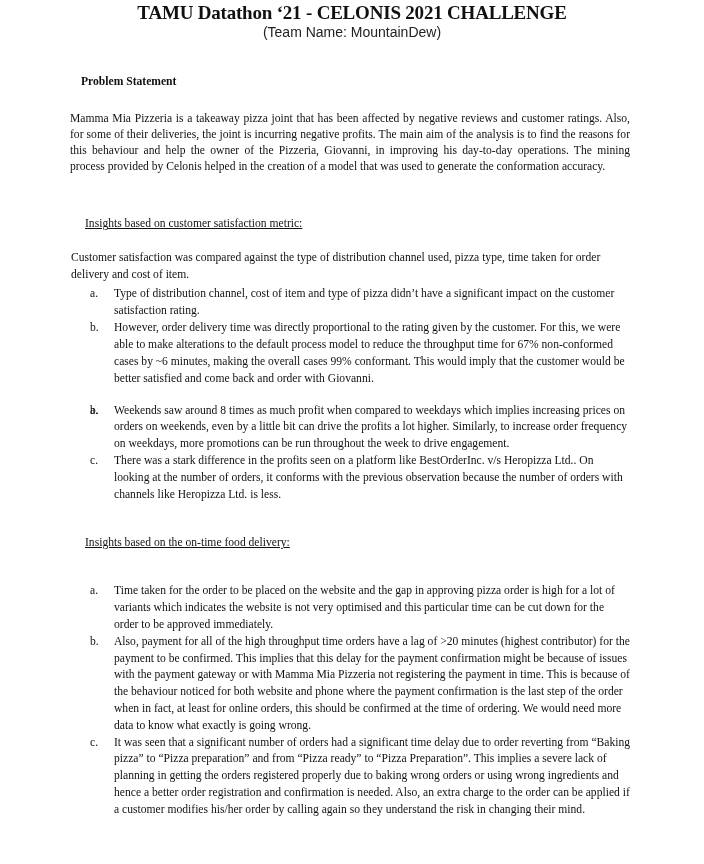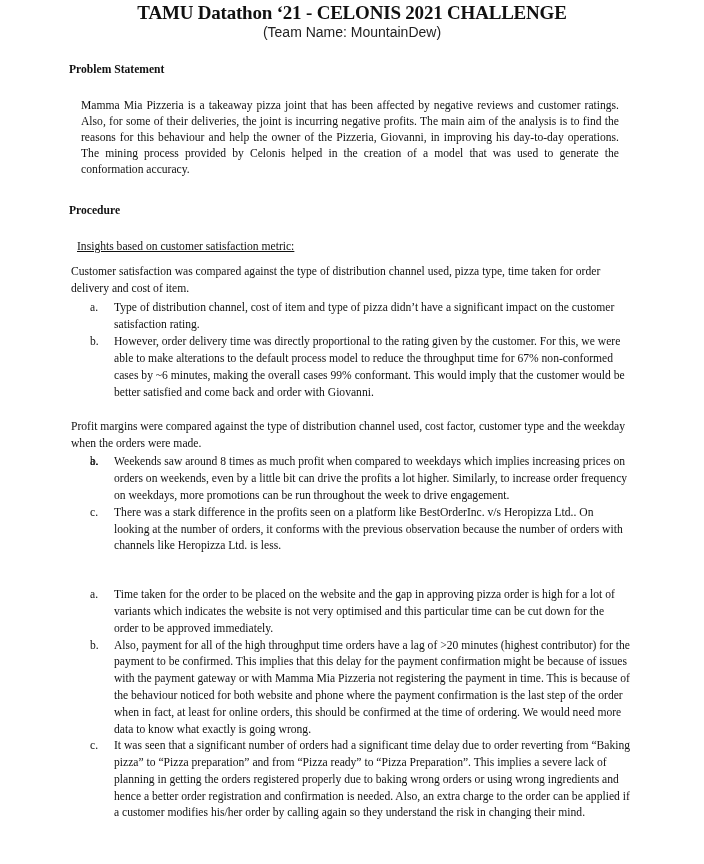--- a/index.html
+++ b/index.html
@@ -12,72 +12,71 @@
       position: absolute; left: 0; top: 2px; width: 704px; text-align: center;
       font-family: Liberation Serif, serif;
       font-weight: bold; font-size: 19px; letter-spacing: -0.2px; color: #111;
     }
     .subtitle {
       position: absolute; left: 0; top: 24px; width: 704px; text-align: center;
       font-family: "Liberation Sans", "DejaVu Sans", sans-serif;
       font-size: 14px; color: #222;
     }
     .content { position: absolute; left: 69px; top: 62px; width: 562px; font-size: 11.6px; line-height: 16.1px; }
-    .h-bold { font-weight: bold; margin: 0; }
-    .p-just { text-align: justify; margin: 12px; }
-    .under { text-decoration: underline; margin: 8px; }
+    .h-bold { font-weight: bold; margin: 12px; }
+    .p-just { text-align: justify; margin: 1px; }
+    .under { text-decoration: underline; margin: 16px; }
     .para { margin: 2px; }
     ol { margin: 0; padding: 0; list-style: none; }
     li { position: relative; padding-left: 45px; margin: 0; }
     li .marker { position: absolute; left: 21px; top: 0; }
   </style>
 </head>
 <body>
 
 <div class="title">TAMU Datathon ‘21 - CELONIS 2021 CHALLENGE</div>
 <div class="subtitle">(Team Name: MountainDew)</div>
 
 <div class="content">
   <p class="h-bold">Problem Statement</p>
   <div style="height:8px"></div>
   <p class="p-just">Mamma Mia Pizzeria is a takeaway pizza joint that has been affected by negative reviews and customer ratings. Also, for some of their deliveries, the joint is incurring negative profits. The main aim of the analysis is to find the reasons for this behaviour and help the owner of the Pizzeria, Giovanni, in improving his day-to-day operations. The mining process provided by Celonis helped in the creation of a model that was used to generate the conformation accuracy.</p>
   <div style="height:12px"></div>
-  <p class="h-bold">Procedure</p>
   <div style="height:12px"></div>
 
   <p class="under">Insights based on customer satisfaction metric:</p>
   <p class="para" style="line-height:17px">Customer satisfaction was compared against the type of distribution channel used, pizza type, time taken for order delivery and cost of item.</p>
   <ol style="line-height:17px">
     <li>
       <span class="marker">a.</span>
       <span>Type of distribution channel, cost of item and type of pizza didn’t have a significant impact on the customer satisfaction rating.</span>
     </li>
     <li>
       <span class="marker">b.</span>
       <span>However, order delivery time was directly proportional to the rating given by the customer. For this, we were able to make alterations to the default process model to reduce the throughput time for 67% non-conformed cases by ~6 minutes, making the overall cases 99% conformant. This would imply that the customer would be better satisfied and come back and order with Giovanni.</span>
     </li>
   </ol>
   <div style="height:16px"></div>
 
-  <p class="para" style="line-height:16.8px">Profit margins were compared against the type of distribution channel used, cost factor, customer type and the weekday when the orders were made.</p>
   <ol style="line-height:16.8px">
     <li>
       <span class="marker">a.</span>
     </li>
     <li>
       <span class="marker">b.</span>
       <span>Weekends saw around 8 times as much profit when compared to weekdays which implies increasing prices on orders on weekends, even by a little bit can drive the profits a lot higher. Similarly, to increase order frequency on weekdays, more promotions can be run throughout the week to drive engagement.</span>
     </li>
     <li>
       <span class="marker">c.</span>
       <span>There was a stark difference in the profits seen on a platform like BestOrderInc. v/s Heropizza Ltd.. On looking at the number of orders, it conforms with the previous observation because the number of orders with channels like Heropizza Ltd. is less.</span>
     </li>
   </ol>
   <div style="height:16px"></div>
 
+  <p class="under">Insights based on the on-time food delivery:</p>
   <div style="height:16px"></div>
   <ol style="line-height:16.8px">
     <li>
       <span class="marker">a.</span>
       <span>Time taken for the order to be placed on the website and the gap in approving pizza order is high for a lot of variants which indicates the website is not very optimised and this particular time can be cut down for the order to be approved immediately.</span>
     </li>
     <li>
       <span class="marker">b.</span>
       <span>Also, payment for all of the high throughput time orders have a lag of &gt;20 minutes (highest contributor) for the payment to be confirmed. This implies that this delay for the payment confirmation might be because of issues with the payment gateway or with Mamma Mia Pizzeria not registering the payment in time. This is because of the behaviour noticed for both website and phone where the payment confirmation is the last step of the order when in fact, at least for online orders, this should be confirmed at the time of ordering. We would need more data to know what exactly is going wrong.</span>
     </li>

